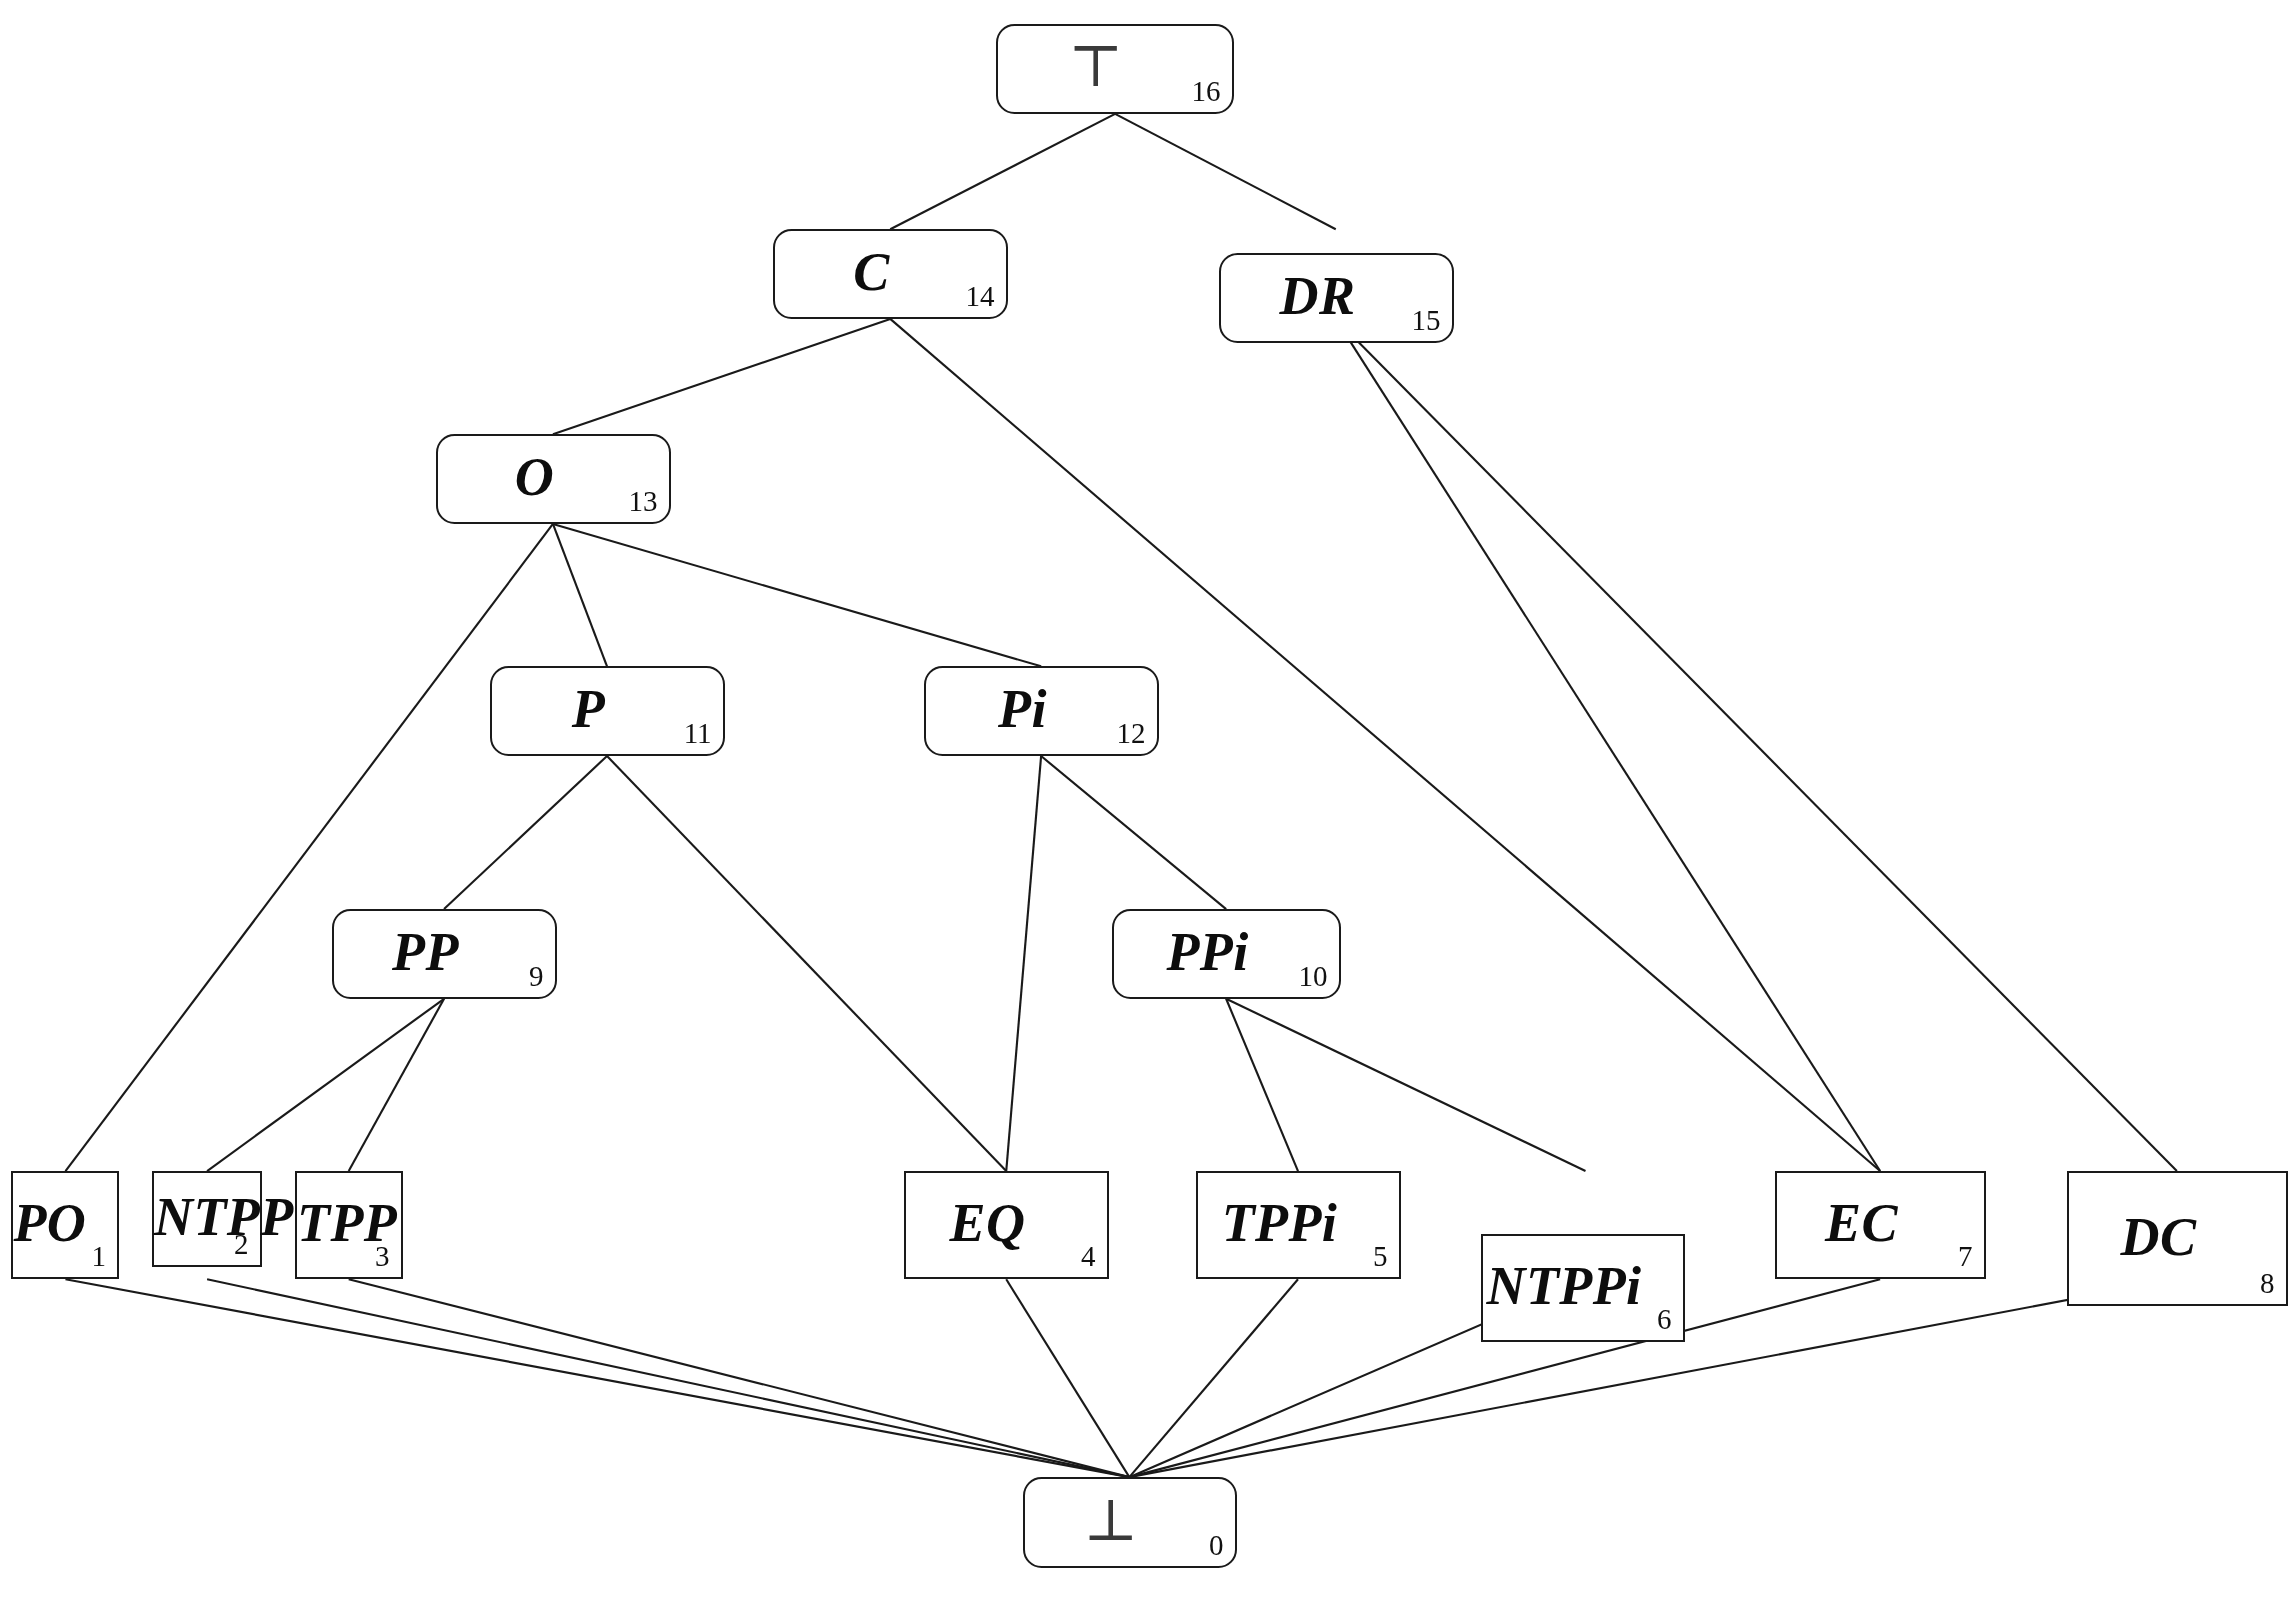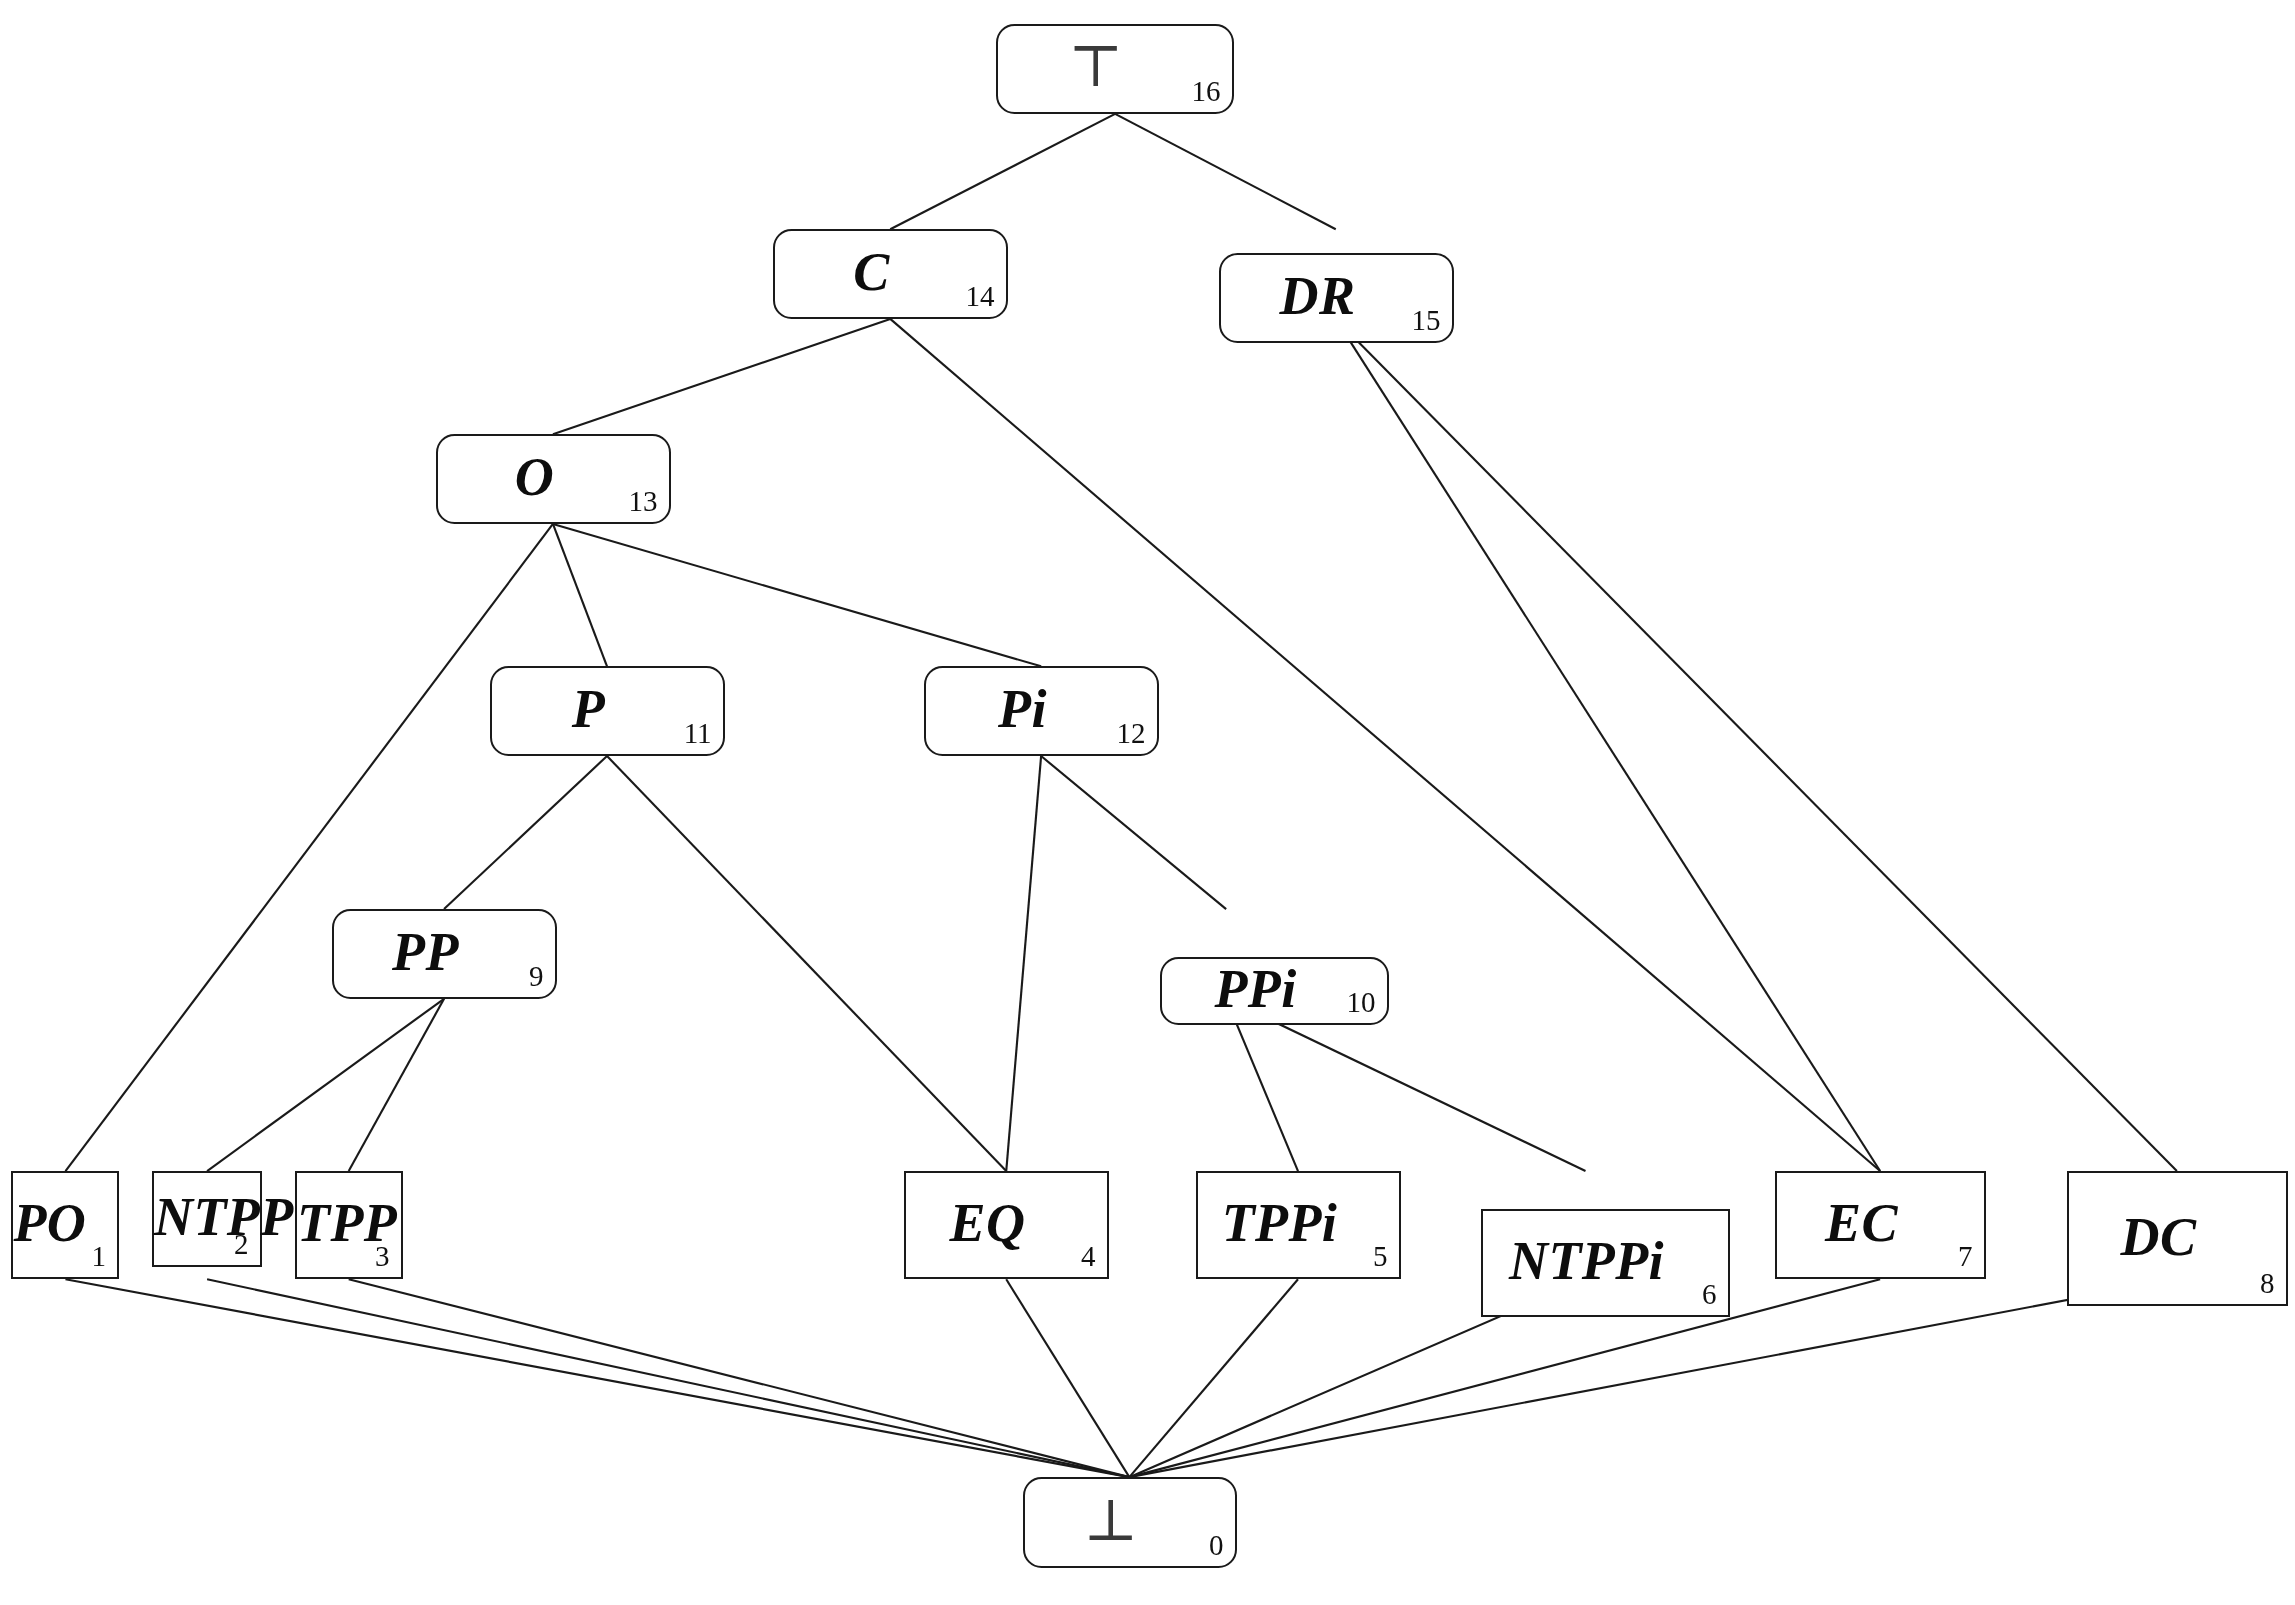--- a/index.html
+++ b/index.html
@@ -118,37 +118,37 @@
         <div class="node-index">3</div>
       </div>
       <div class="node sharp" style="left: 904px; top: 1171px; width: 205px; height: 108px; border-color: rgb(26, 26, 26);">
         <div class="node-label">EQ</div>
         <div class="node-index">4</div>
       </div>
       <div class="node sharp" style="left: 1196px; top: 1171px; width: 205px; height: 108px; border-color: rgb(26, 26, 26);">
         <div class="node-label">TPPi</div>
         <div class="node-index">5</div>
       </div>
-      <div class="node sharp" style="left: 1481px; top: 1209px; width: 249px; height: 108px; border-color: rgb(26, 26, 26);">
+      <div class="node sharp" style="left: 1481px; top: 1234px; width: 204px; height: 108px; border-color: rgb(26, 26, 26);">
         <div class="node-label">NTPPi</div>
         <div class="node-index">6</div>
       </div>
       <div class="node sharp" style="left: 1775px; top: 1171px; width: 211px; height: 108px; border-color: rgb(26, 26, 26);">
         <div class="node-label">EC</div>
         <div class="node-index">7</div>
       </div>
       <div class="node sharp" style="left: 2067px; top: 1171px; width: 221px; height: 135px; border-color: rgb(26, 26, 26);">
         <div class="node-label">DC</div>
         <div class="node-index">8</div>
       </div>
       <div class="node rounded" style="left: 332px; top: 909px; width: 225px; height: 90px; border-color: rgb(26, 26, 26);">
         <div class="node-label">PP</div>
         <div class="node-index">9</div>
       </div>
-      <div class="node rounded" style="left: 1160px; top: 909px; width: 229px; height: 68px; border-color: rgb(26, 26, 26); margin-top: 48px;">
+      <div class="node rounded" style="left: 1112px; top: 909px; width: 229px; height: 90px; border-color: rgb(26, 26, 26);">
         <div class="node-label">PPi</div>
         <div class="node-index">10</div>
       </div>
       <div class="node rounded" style="left: 490px; top: 666px; width: 235px; height: 90px; border-color: rgb(26, 26, 26);">
         <div class="node-label">P</div>
         <div class="node-index">11</div>
       </div>
       <div class="node rounded" style="left: 924px; top: 666px; width: 235px; height: 90px; border-color: rgb(26, 26, 26);">
         <div class="node-label">Pi</div>
         <div class="node-index">12</div>

